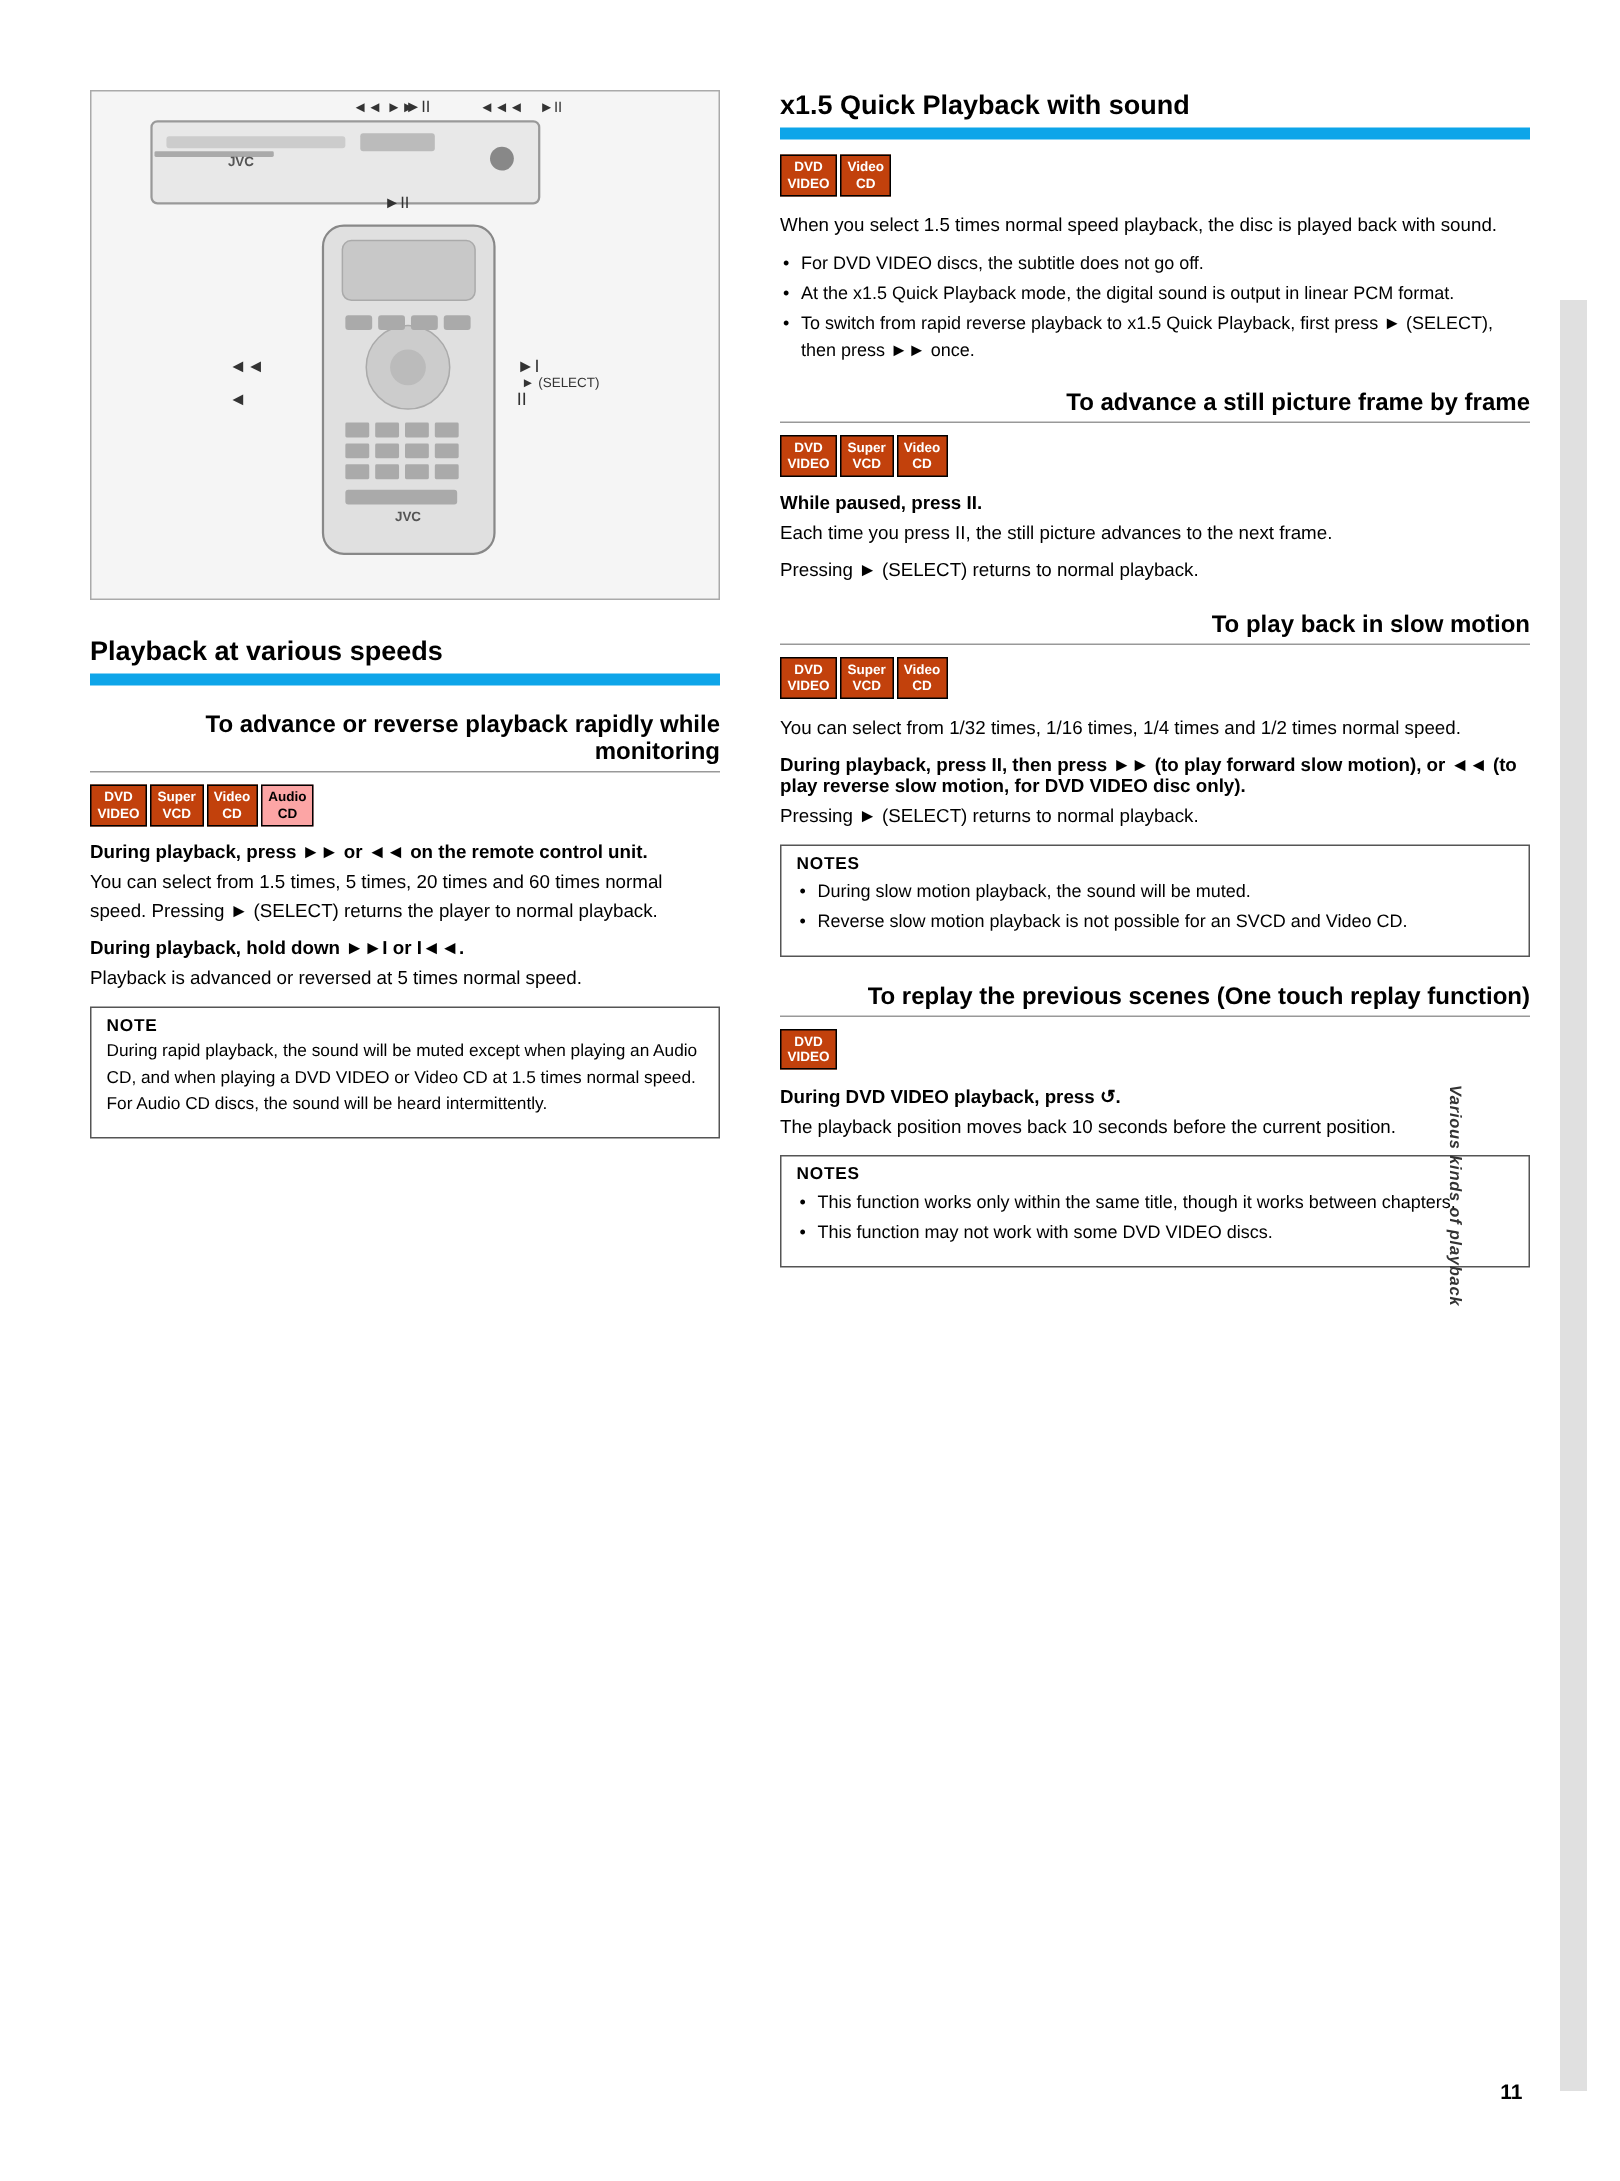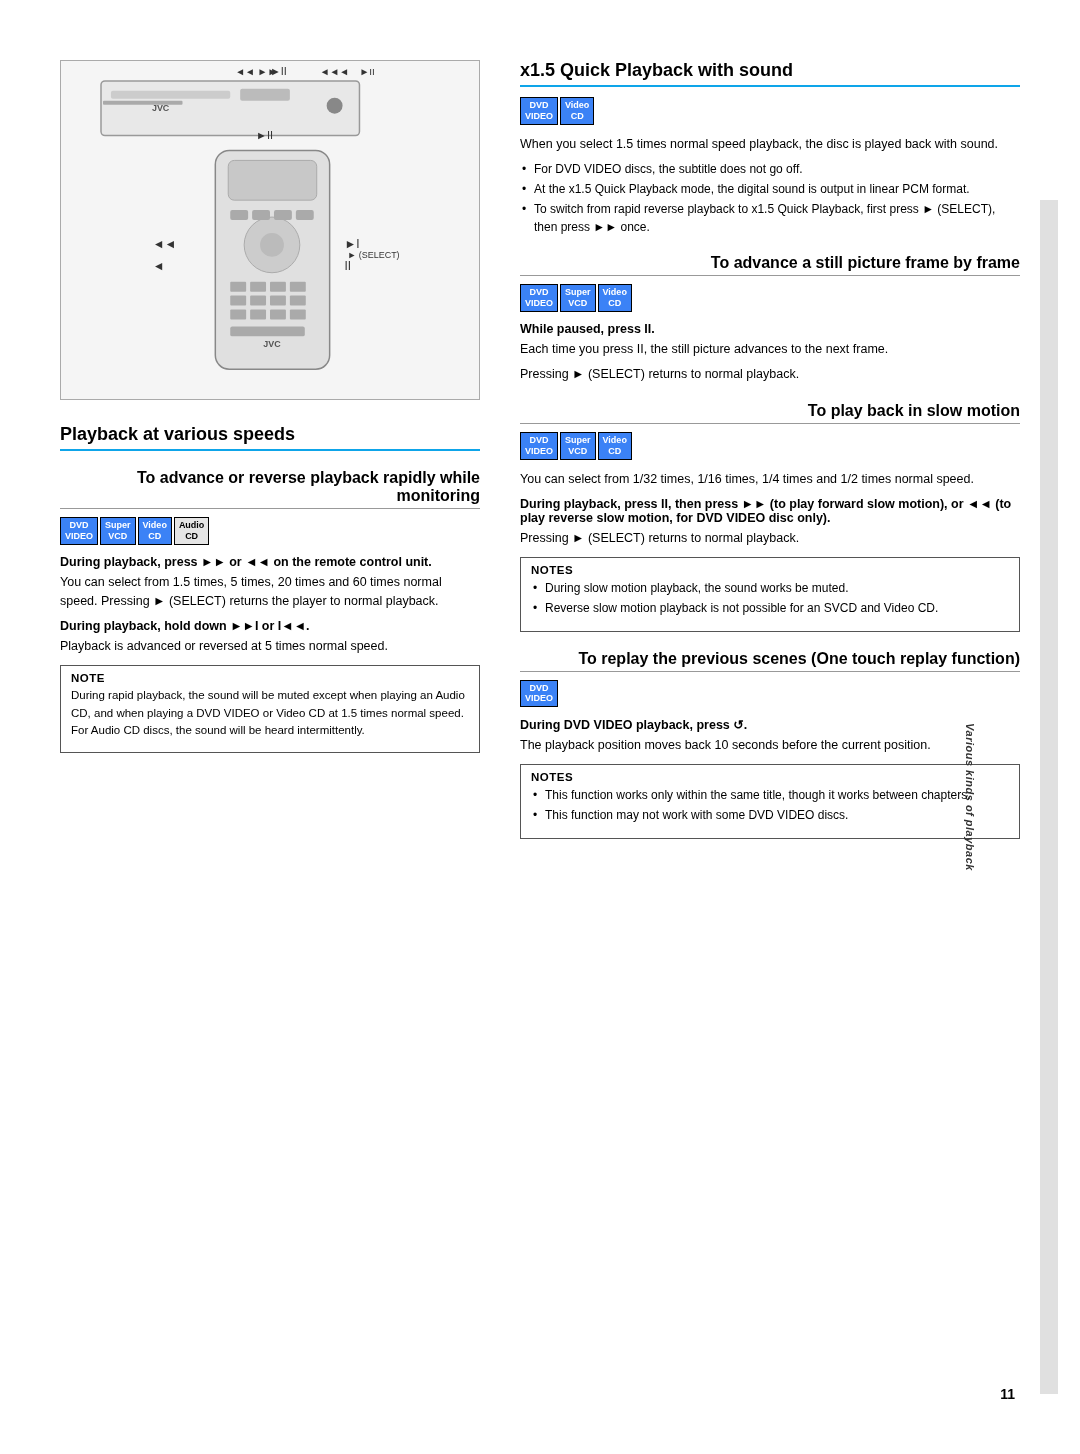--- a/index.html
+++ b/index.html
@@ -67,21 +67,21 @@
     .device-svg {
       width: 100%;
       height: 100%;
     }
 
     
     .section-title {
       font-size: 18px;
       font-weight: bold;
       margin-bottom: 10px;
-      border-bottom: 2px solid #0ea5e9;
+      border-bottom: 8px solid #0ea5e9;
       padding-bottom: 4px;
     }
 
     .sub-section-title {
       font-size: 16px;
       font-weight: bold;
       margin-bottom: 8px;
       margin-top: 18px;
       border-bottom: 1.5px solid #999;
       padding-bottom: 3px;
@@ -207,26 +207,26 @@
     .double-badge {
       border: 1.5px solid #000;
       padding: 2px 4px;
       font-size: 9px;
       font-weight: bold;
       line-height: 1.2;
       text-align: center;
     }
 
     .double-badge.filled {
-      background: #3b82f6;
+      background: #c2410c;
       color: #fff;
     }
 
     .double-badge.outline {
-      background: #e5e5e5;
+      background: #fca5a5;
       color: #000;
     }
   </style>
 </head>
 <body>
 
 <div class="page">
 
   <div class="sidebar-bar">
     <span class="sidebar-label">Various kinds of playback</span>
@@ -390,21 +390,21 @@
             <span class="badge-inner-top">Video</span>
             <span class="badge-inner-bottom">CD</span>
           </div>
         </div>
         <p>You can select from 1/32 times, 1/16 times, 1/4 times and 1/2 times normal speed.</p>
         <span class="bold-instruction">During playback, press II, then press ►► (to play forward slow motion), or ◄◄ (to play reverse slow motion, for DVD VIDEO disc only).</span>
         <p>Pressing ► (SELECT) returns to normal playback.</p>
         <div class="note-box">
           <div class="note-title">NOTES</div>
           <ul>
-            <li><span>During slow motion playback, the sound works be muted.</span></li>
+            <li><span>During slow motion playback, the sound will be muted.</span></li>
             <li><span>Reverse slow motion playback is not possible for an SVCD and Video CD.</span></li>
           </ul>
         </div>
       </div>
 
       <div>
         <div class="sub-section-title">To replay the previous scenes (One touch replay function)</div>
         <div class="badges">
           <div class="double-badge filled">
             <span class="badge-inner-top">DVD</span>

